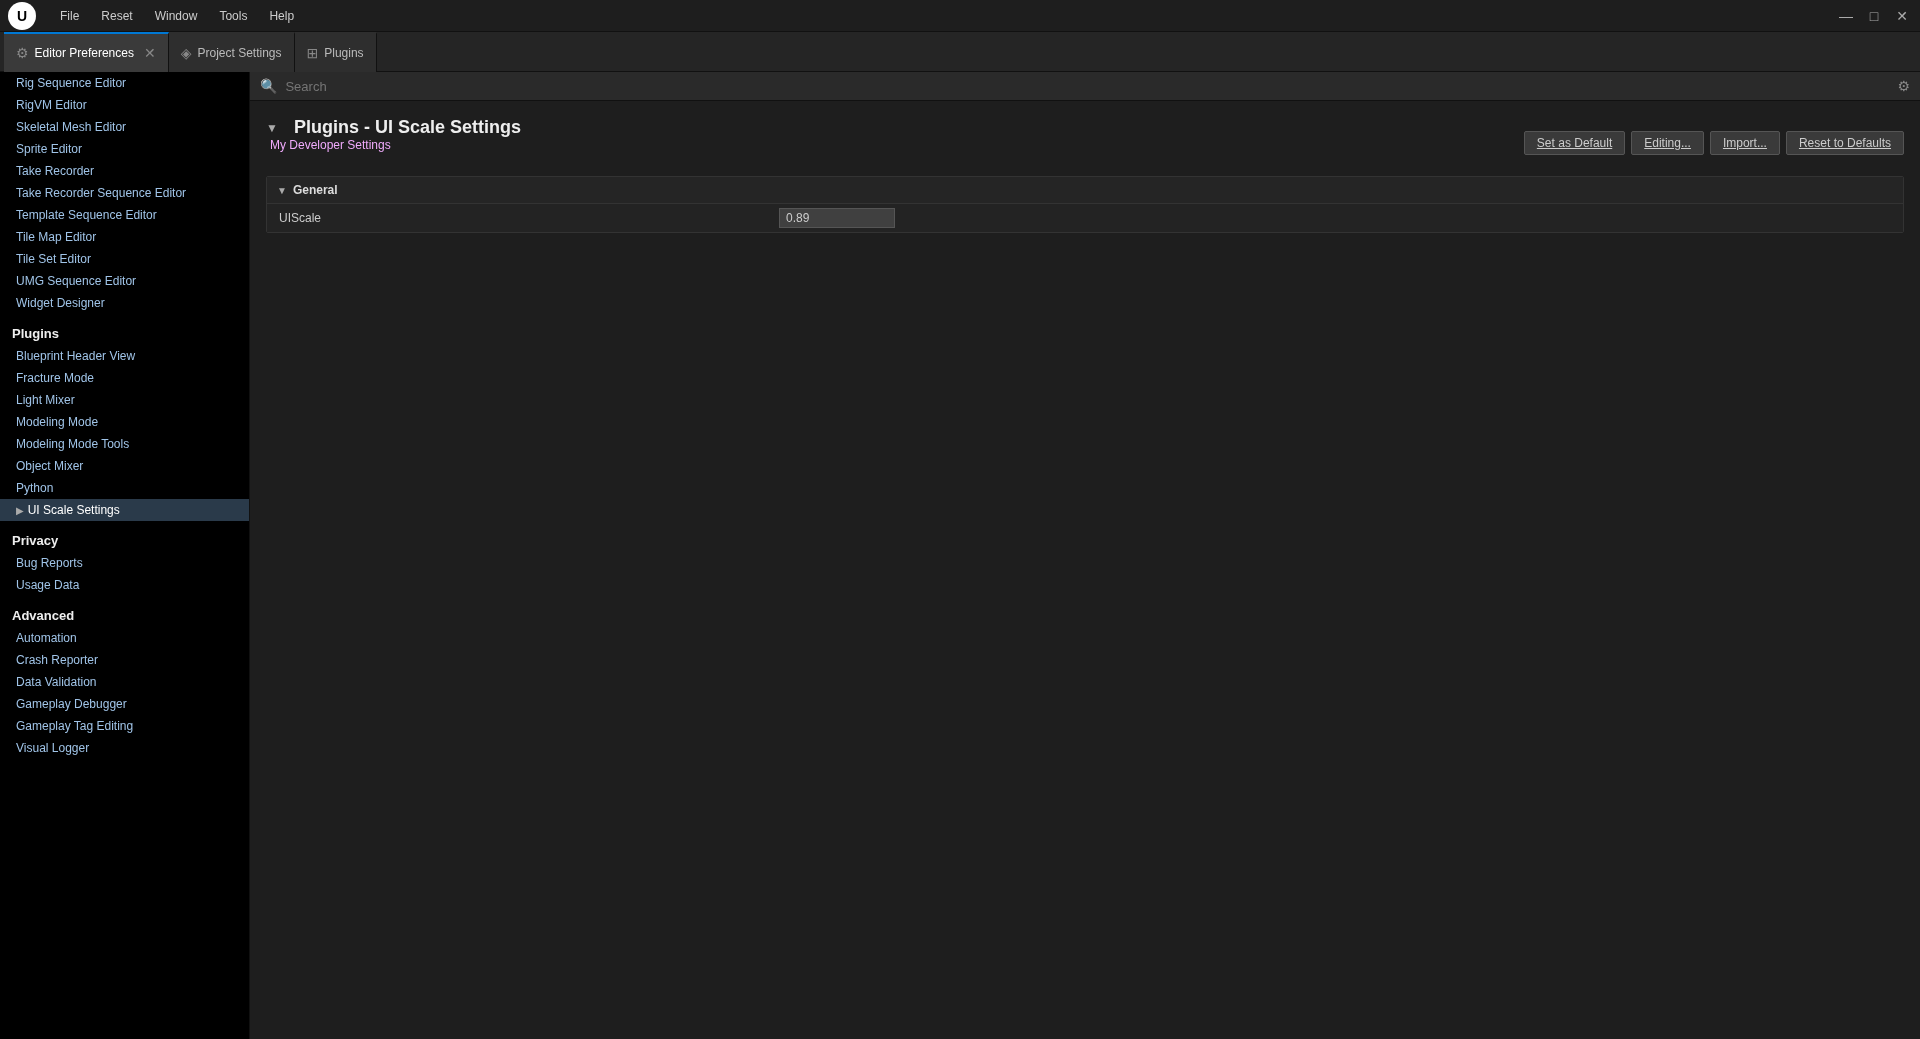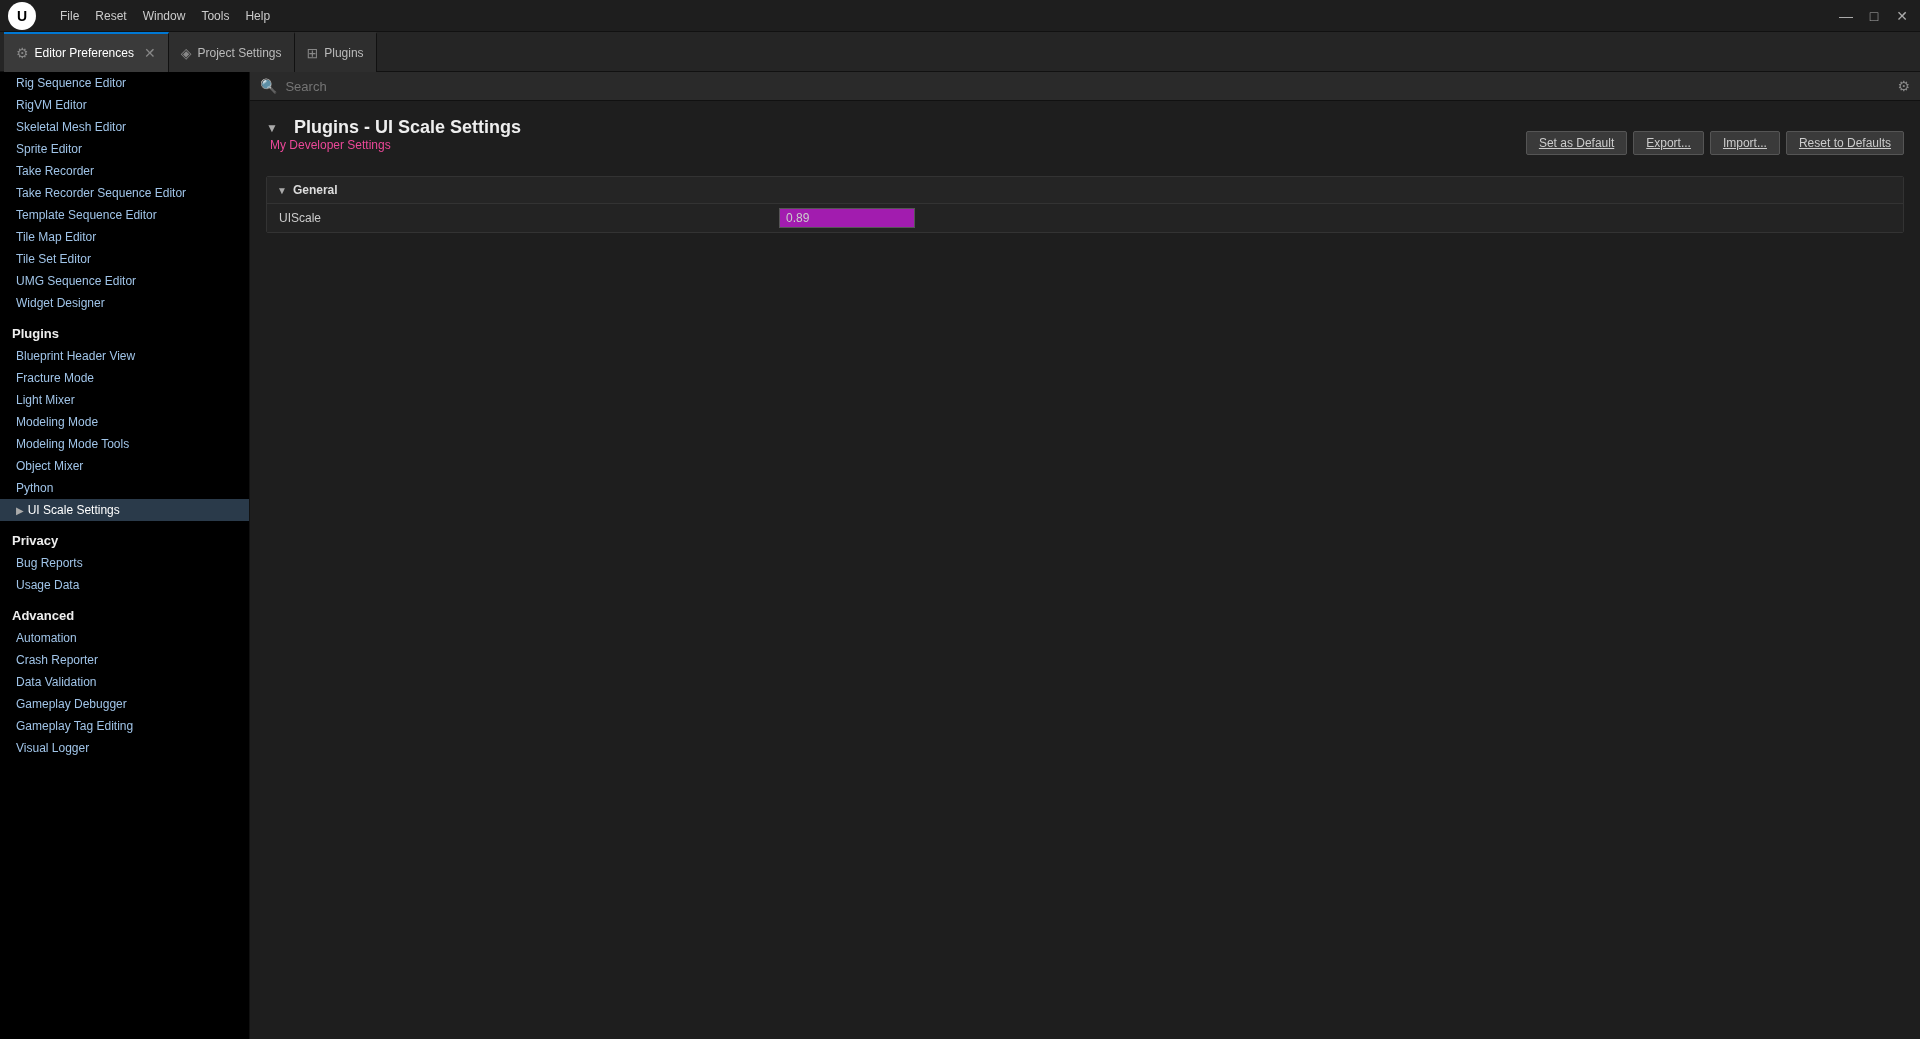--- a/index.html
+++ b/index.html
@@ -23,21 +23,21 @@
       border-bottom: 1px solid #111;
       justify-content: space-between;
     }
     .title-bar-left {
       display: flex;
       align-items: center;
       gap: 16px;
     }
     .menu-bar {
       display: flex;
-      gap: 0;
+      gap: 6px;
       text-align: center;
     }
     .menu-bar span {
       padding: 2px 8px;
       cursor: pointer;
       color: #ccc;
       font-size: 12px;
     }
     .title-bar-right {
       display: flex;
@@ -214,21 +214,21 @@
       background: #3a3a3a;
       border: 1px solid #555;
       color: #ccc;
       font-size: 12px;
       cursor: pointer;
       border-radius: 2px;
     }
 
     .page-subtitle {
       font-size: 12px;
-      color: #ec4899;
+      color: #f0abfc;
       margin-bottom: 16px;
       margin-left: 4px;
     }
 
     
     .settings-section {
       border: 1px solid #333;
       border-radius: 2px;
       overflow: hidden;
     }
@@ -256,26 +256,26 @@
     .settings-row:nth-child(even) { background: #232323; }
     .settings-label {
       width: 500px;
       color: #ccc;
       font-size: 12px;
     }
     .settings-value {
       flex: 1;
     }
     .settings-input {
-      background: #a21caf;
+      background: #404040;
       border: 1px solid #555;
       color: #ccc;
       font-size: 12px;
       padding: 2px 6px;
-      width: 136px;
+      width: 116px;
       outline: none;
     }
 
     
     .ue-logo {
       width: 28px;
       height: 28px;
       background: #fff;
       border-radius: 50%;
       display: flex;
@@ -379,21 +379,21 @@
       <div class="page-header">
         <div>
           <div class="page-title-row">
             <span class="page-title-arrow">▼</span>
             <span class="page-title">Plugins - UI Scale Settings</span>
           </div>
           <div class="page-subtitle">My Developer Settings</div>
         </div>
         <div class="page-actions">
           <button class="action-btn">Set as Default</button>
-          <button class="action-btn">Export...</button>
+          <button class="action-btn">Editing...</button>
           <button class="action-btn">Import...</button>
           <button class="action-btn">Reset to Defaults</button>
         </div>
       </div>
 
       <div class="settings-section">
         <div class="section-header">
           <span class="arrow">▼</span>
           <span>General</span>
         </div>

